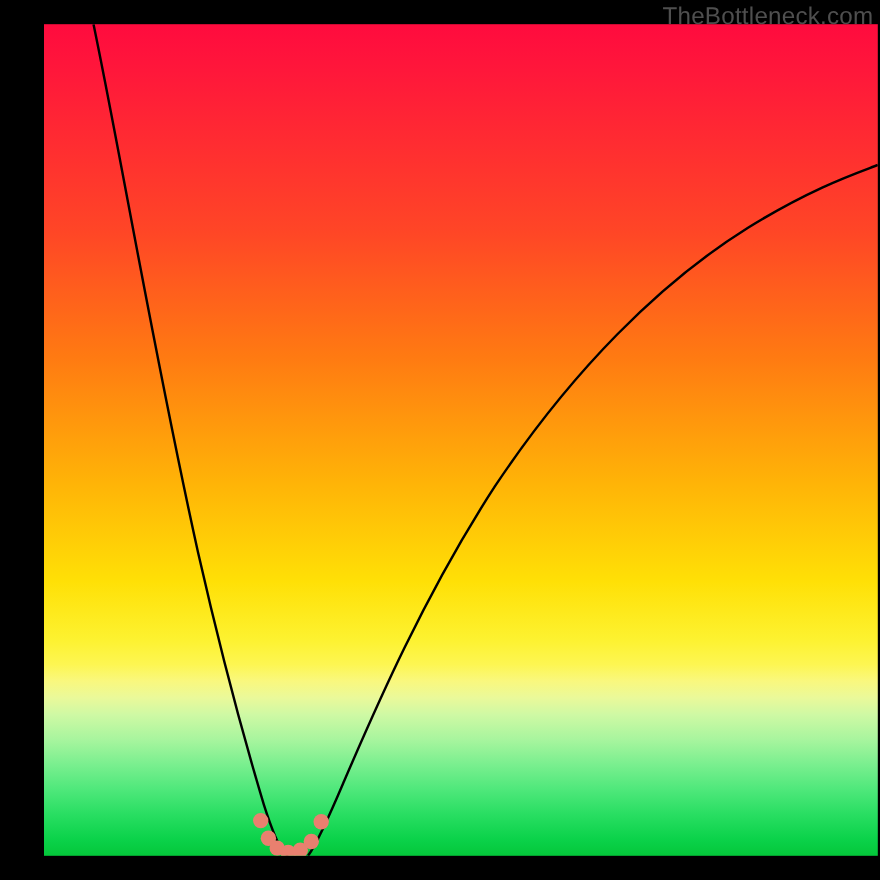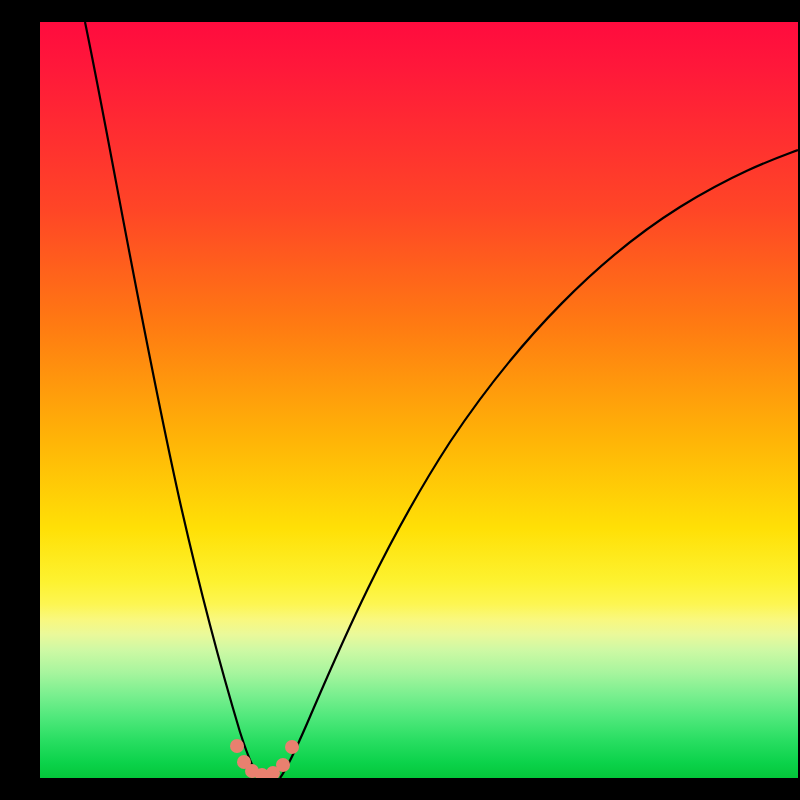--- a/index.html
+++ b/index.html
@@ -90,13 +90,14 @@
         <circle cx="204" cy="740" r="7"></circle>
         <circle cx="212" cy="749" r="7"></circle>
         <circle cx="222" cy="753" r="7"></circle>
         <circle cx="233" cy="751" r="7"></circle>
         <circle cx="243" cy="743" r="7"></circle>
         <circle cx="252" cy="725" r="7"></circle>
       </g>
     </svg>
 
   </div>
+  <div class="watermark">TheBottleneck.com</div>
 </div>
 
 </body></html>

